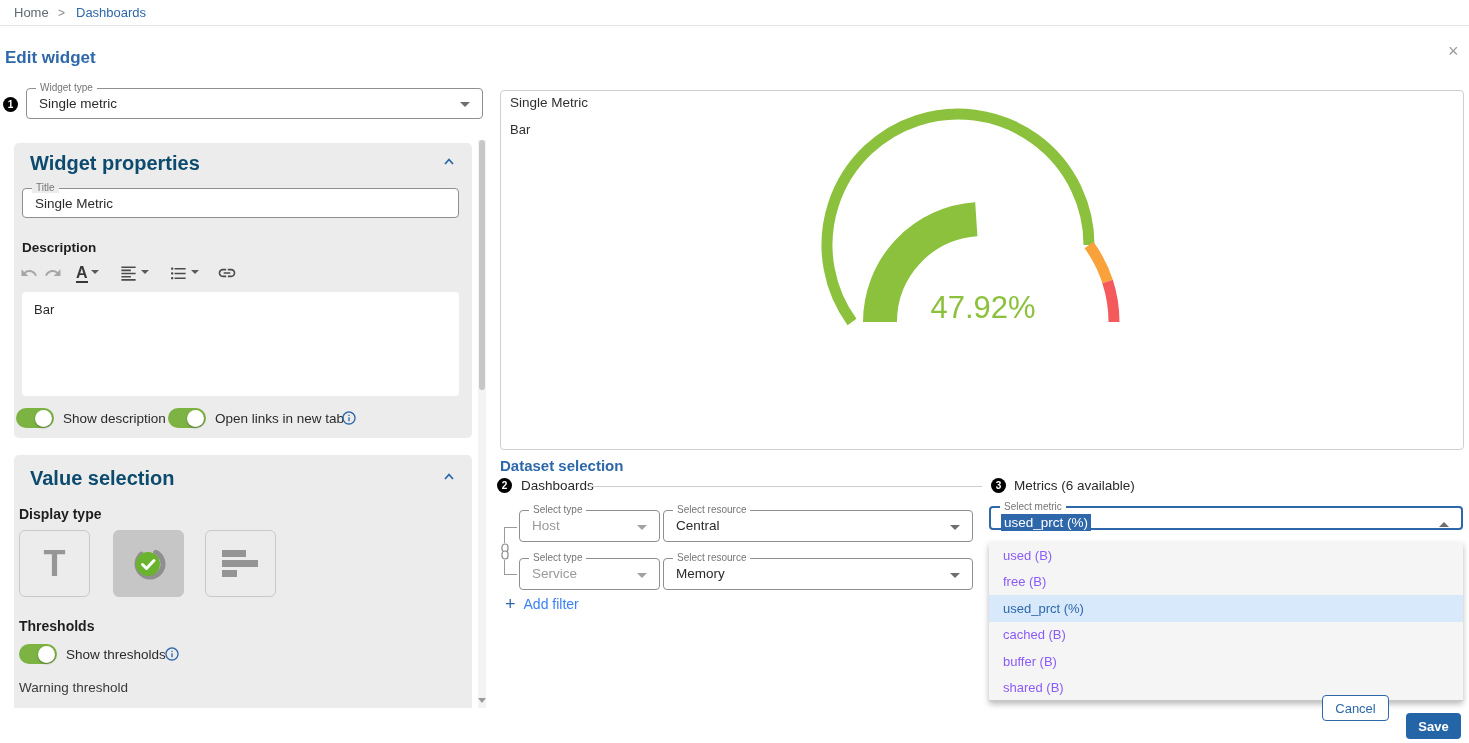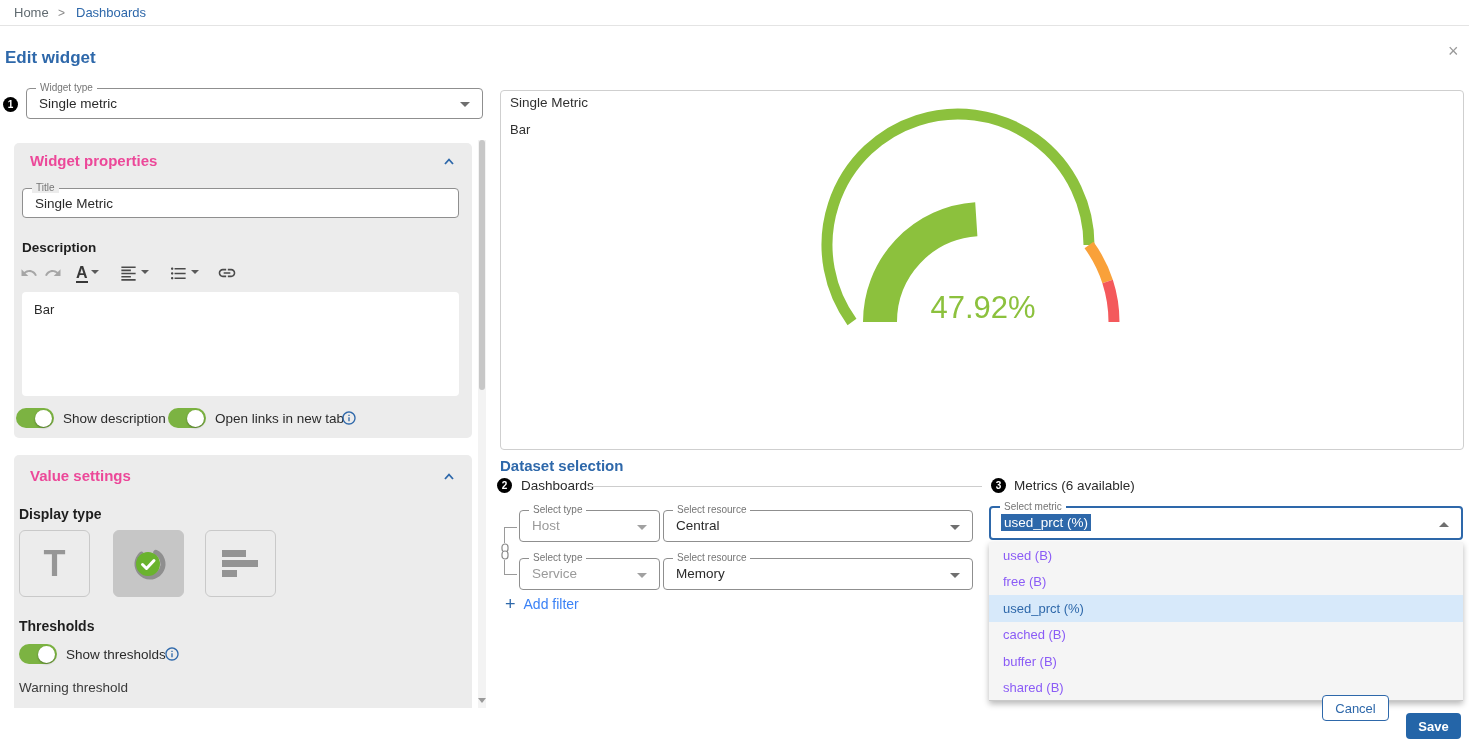--- a/index.html
+++ b/index.html
@@ -23,21 +23,21 @@
   .field { background:#fff; border:1px solid #8f8f8f; border-radius:4px; }
   .field .notch { position:absolute; top:-7px; left:9px; background:#fff; padding:0 4px; font-size:10px; color:#757575; white-space:nowrap; }
   .field .notch.on-gray { background:#ececec; }
   .field .val { position:absolute; left:12px; top:7px; font-size:13.5px; color:#2b2b2b; white-space:nowrap; }
   .field .val.dim { color:#9a9a9a; }
   .caret-down { position:absolute; width:0; height:0; border-left:5px solid transparent; border-right:5px solid transparent; border-top:5px solid #6f6f6f; }
   .caret-up { position:absolute; width:0; height:0; border-left:5px solid transparent; border-right:5px solid transparent; border-bottom:5px solid #6f6f6f; }
 
   
   .panel { background:#ececec; border-radius:5px; }
-  .panel-h { font-size:15px; font-weight:bold; color:#ec4899; }
+  .panel-h { font-size:20px; font-weight:bold; color:#0c4a6e; }
   .sec-label { font-size:13.5px; font-weight:bold; color:#1e1e1e;text-align:right; }
   .chev { width:10px; height:10px; }
 
   
   .tb-caret { width:0; height:0; border-left:4px solid transparent; border-right:4px solid transparent; border-top:4px solid #5a5a5a; display:inline-block; margin-left:3px; margin-bottom:2px; }
   .tb-btn { display:flex; align-items:center; }
 
   
   .toggle { width:38px; height:20px; border-radius:10px; background:#7cb342; }
   .toggle .knob { position:absolute; left:19px; top:1.5px; width:17px; height:17px; border-radius:50%; background:#fff; box-shadow:0 1px 2px rgba(0,0,0,.35); }
@@ -57,21 +57,21 @@
   .ds-title { left:500px; top:457px; font-size:15px; font-weight:bold; color:#2e68aa; }
   .hr { background:#cdcdcd; height:1px; }
   .sec-name { font-size:13.5px; color:#2b2b2b; }
 
   .bracket { left:504px; top:527px; width:13px; height:48px; border-left:1px solid #9a9a9a; border-top:1px solid #9a9a9a; border-bottom:1px solid #9a9a9a; }
 
   .addf-plus { color:#2e68aa; font-size:18px; line-height:16px; }
   .addf-txt { color:#3b82f6; font-size:14px; }
 
   
-  .metric-field { left:989px; top:506px; width:474px; height:34px; background:#fff; border:2px solid #2e68aa; border-radius:4px; }
+  .metric-field { left:989px; top:506px; width:474px; height:24px; background:#fff; border:2px solid #2e68aa; border-radius:4px; }
   .metric-sel { position:absolute; left:10px; top:6px; font-size:13.5px; color:#fff; background:#2e68aa; padding:1px 3px; white-space:nowrap; }
   .dd { left:989px; top:542px; width:474px; height:159px; background:#f5f5f5; box-shadow:0 3px 6px rgba(0,0,0,.28); border-bottom:1px solid #c9c9c9; }
   .dd-opt { height:26.5px; display:flex; align-items:center; padding-left:14px; font-size:13px; color:#8b5cf6; cursor:pointer; }
   .dd-opt.hl { background:#d7e9fa; color:#2e68aa; }
 
   
   .btn { border-radius:4px; font-size:13px; display:flex; align-items:center; justify-content:center; cursor:pointer; }
   .btn-cancel { left:1322px; top:695px; width:67px; height:26px; background:#fff; border:1px solid #2e68aa; color:#2e68aa; }
   .btn-save { left:1406px; top:713px; width:55px; height:26px; background:#2465a8; color:#fff; font-weight:bold; }
 
@@ -160,21 +160,21 @@
   <div class="abs tog-label" style="left:63px; top:411px;">Show description</div>
   <div class="abs toggle" style="left:168px; top:408px;">
       <span class="knob"></span>
     </div>
   <div class="abs tog-label" style="left:215px; top:411px;">Open links in new tab</div>
   <svg class="abs info-icon" style="left:341px; top:410px;" viewBox="0 0 24 24">
       <path d="M11 7h2v2h-2zm0 4h2v6h-2zm1-9C6.48 2 2 6.48 2 12s4.48 10 10 10 10-4.48 10-10S17.52 2 12 2zm0 18c-4.41 0-8-3.59-8-8s3.59-8 8-8 8 3.59 8 8-3.59 8-8 8z" fill="#2e68aa"></path>
     </svg>
 
   <div class="abs panel" style="left:14px; top:455px; width:458px; height:253px; border-radius:5px 5px 0 0;"></div>
-  <div class="abs panel-h" style="left:30px; top:467px;">Value settings</div>
+  <div class="abs panel-h" style="left:30px; top:467px;">Value selection</div>
   <svg class="abs chev" style="left:444px; top:472px;" viewBox="0 0 10 10">
       <polyline points="1,7 5,2.5 9,7" fill="none" stroke="#2e68aa" stroke-width="1.8"></polyline>
     </svg>
 
   <div class="abs sec-label" style="left:19px; top:506px; font-size:14px;">Display type</div>
 
   <div class="abs disp-btn" style="left:19px; top:530px;">
     <span class="t-glyph">T</span>
   </div>
   <div class="abs disp-btn sel" style="left:113px; top:530px;">

